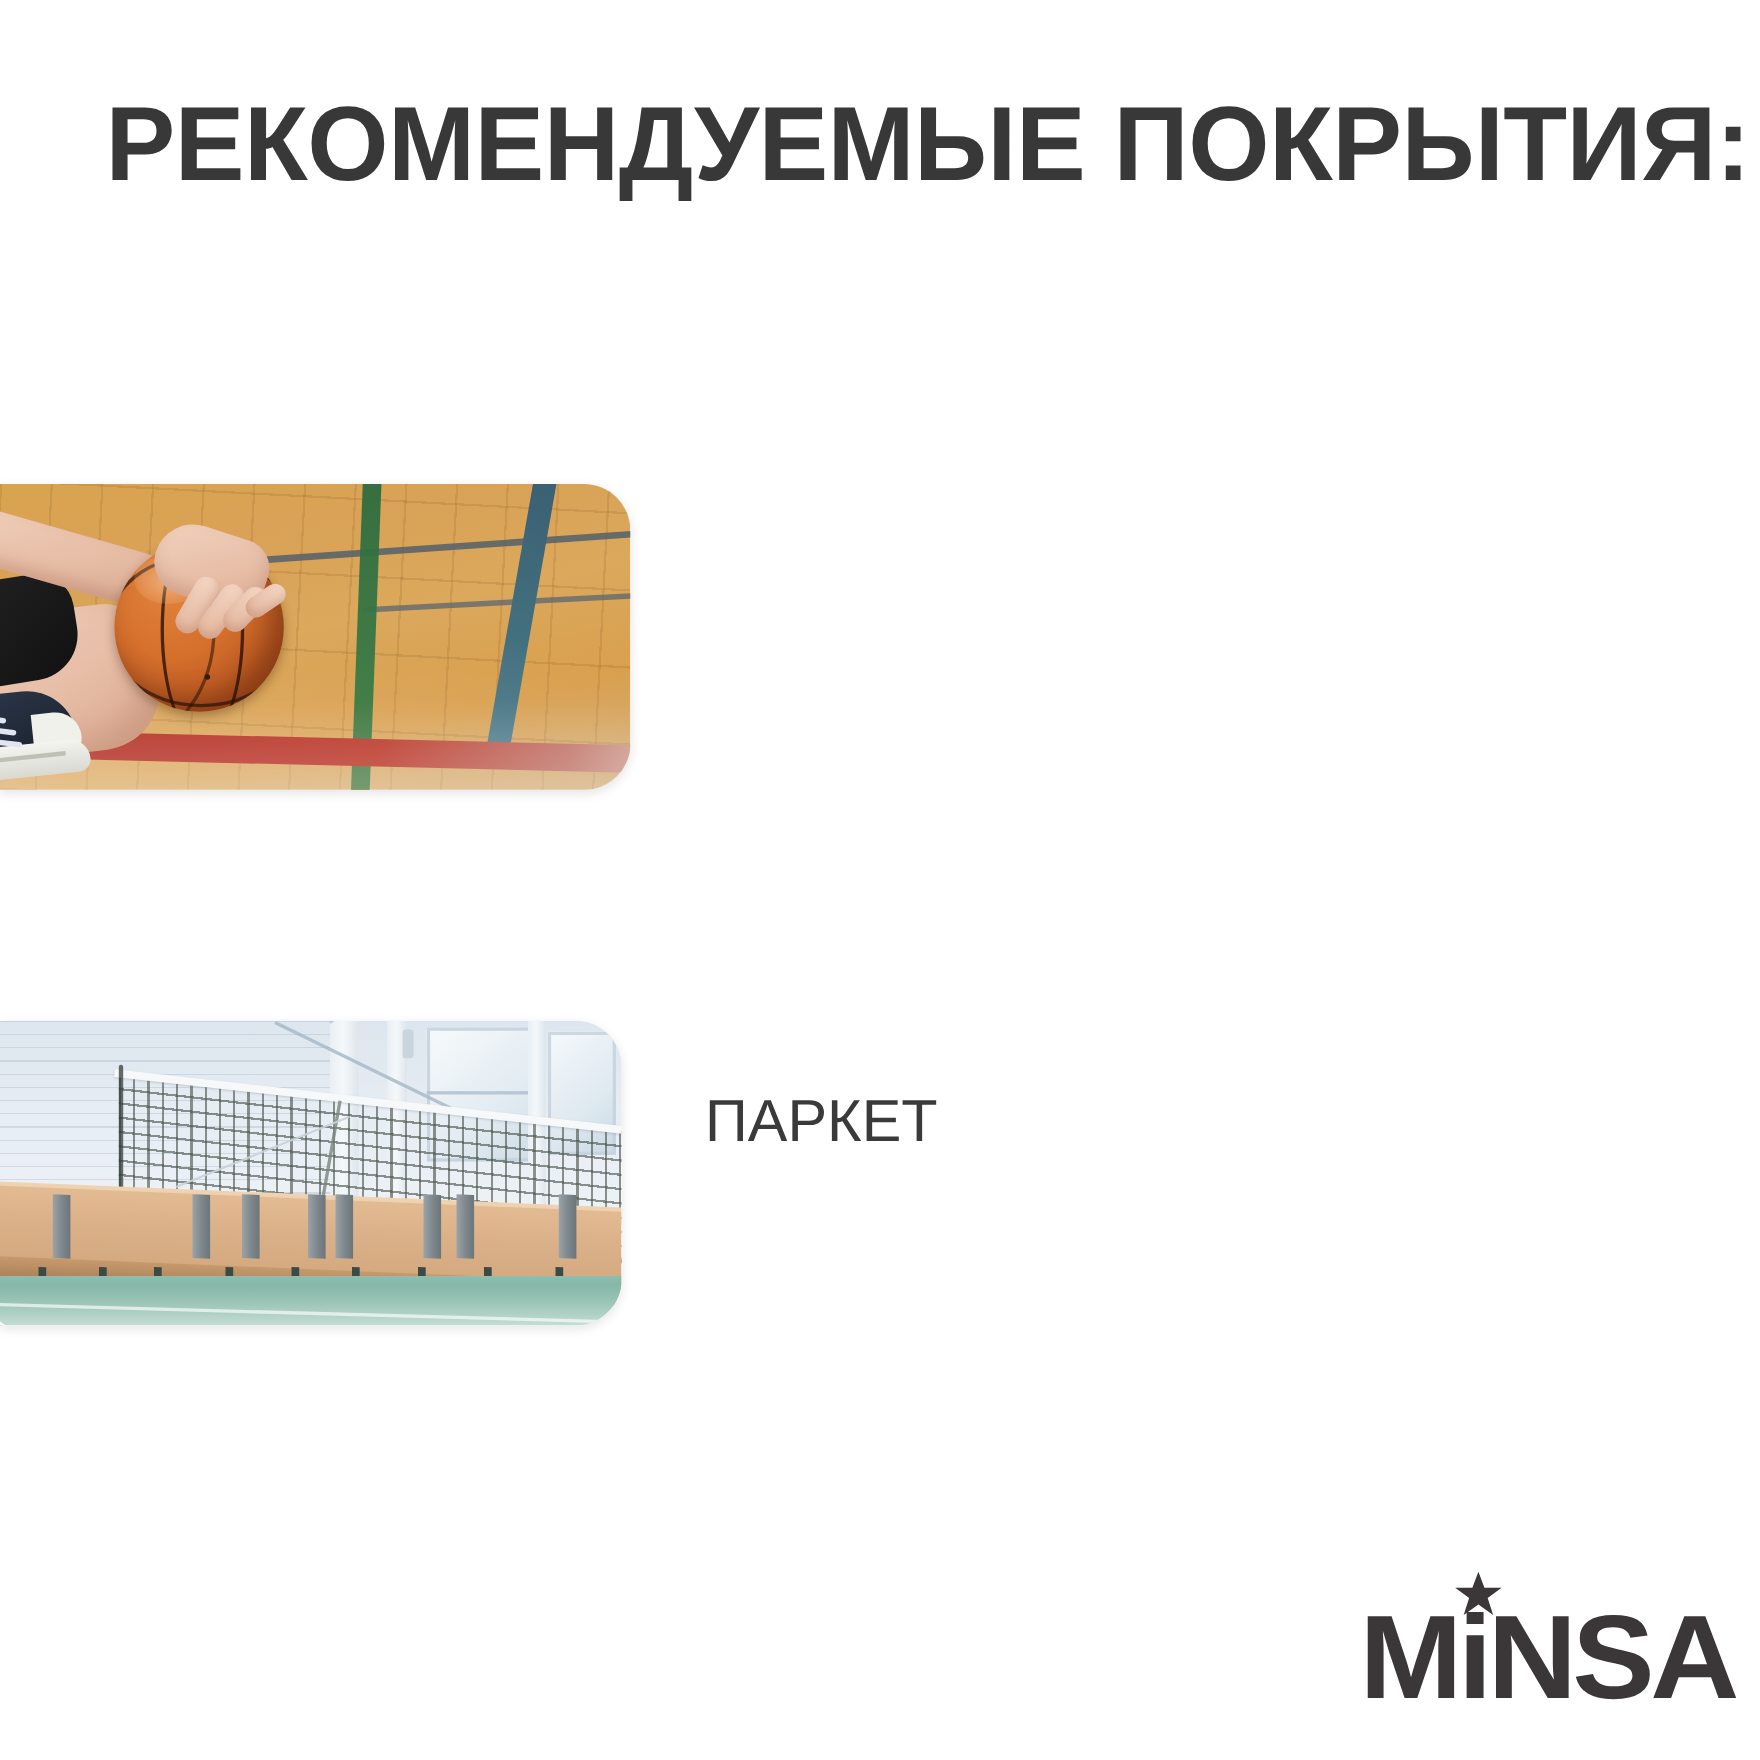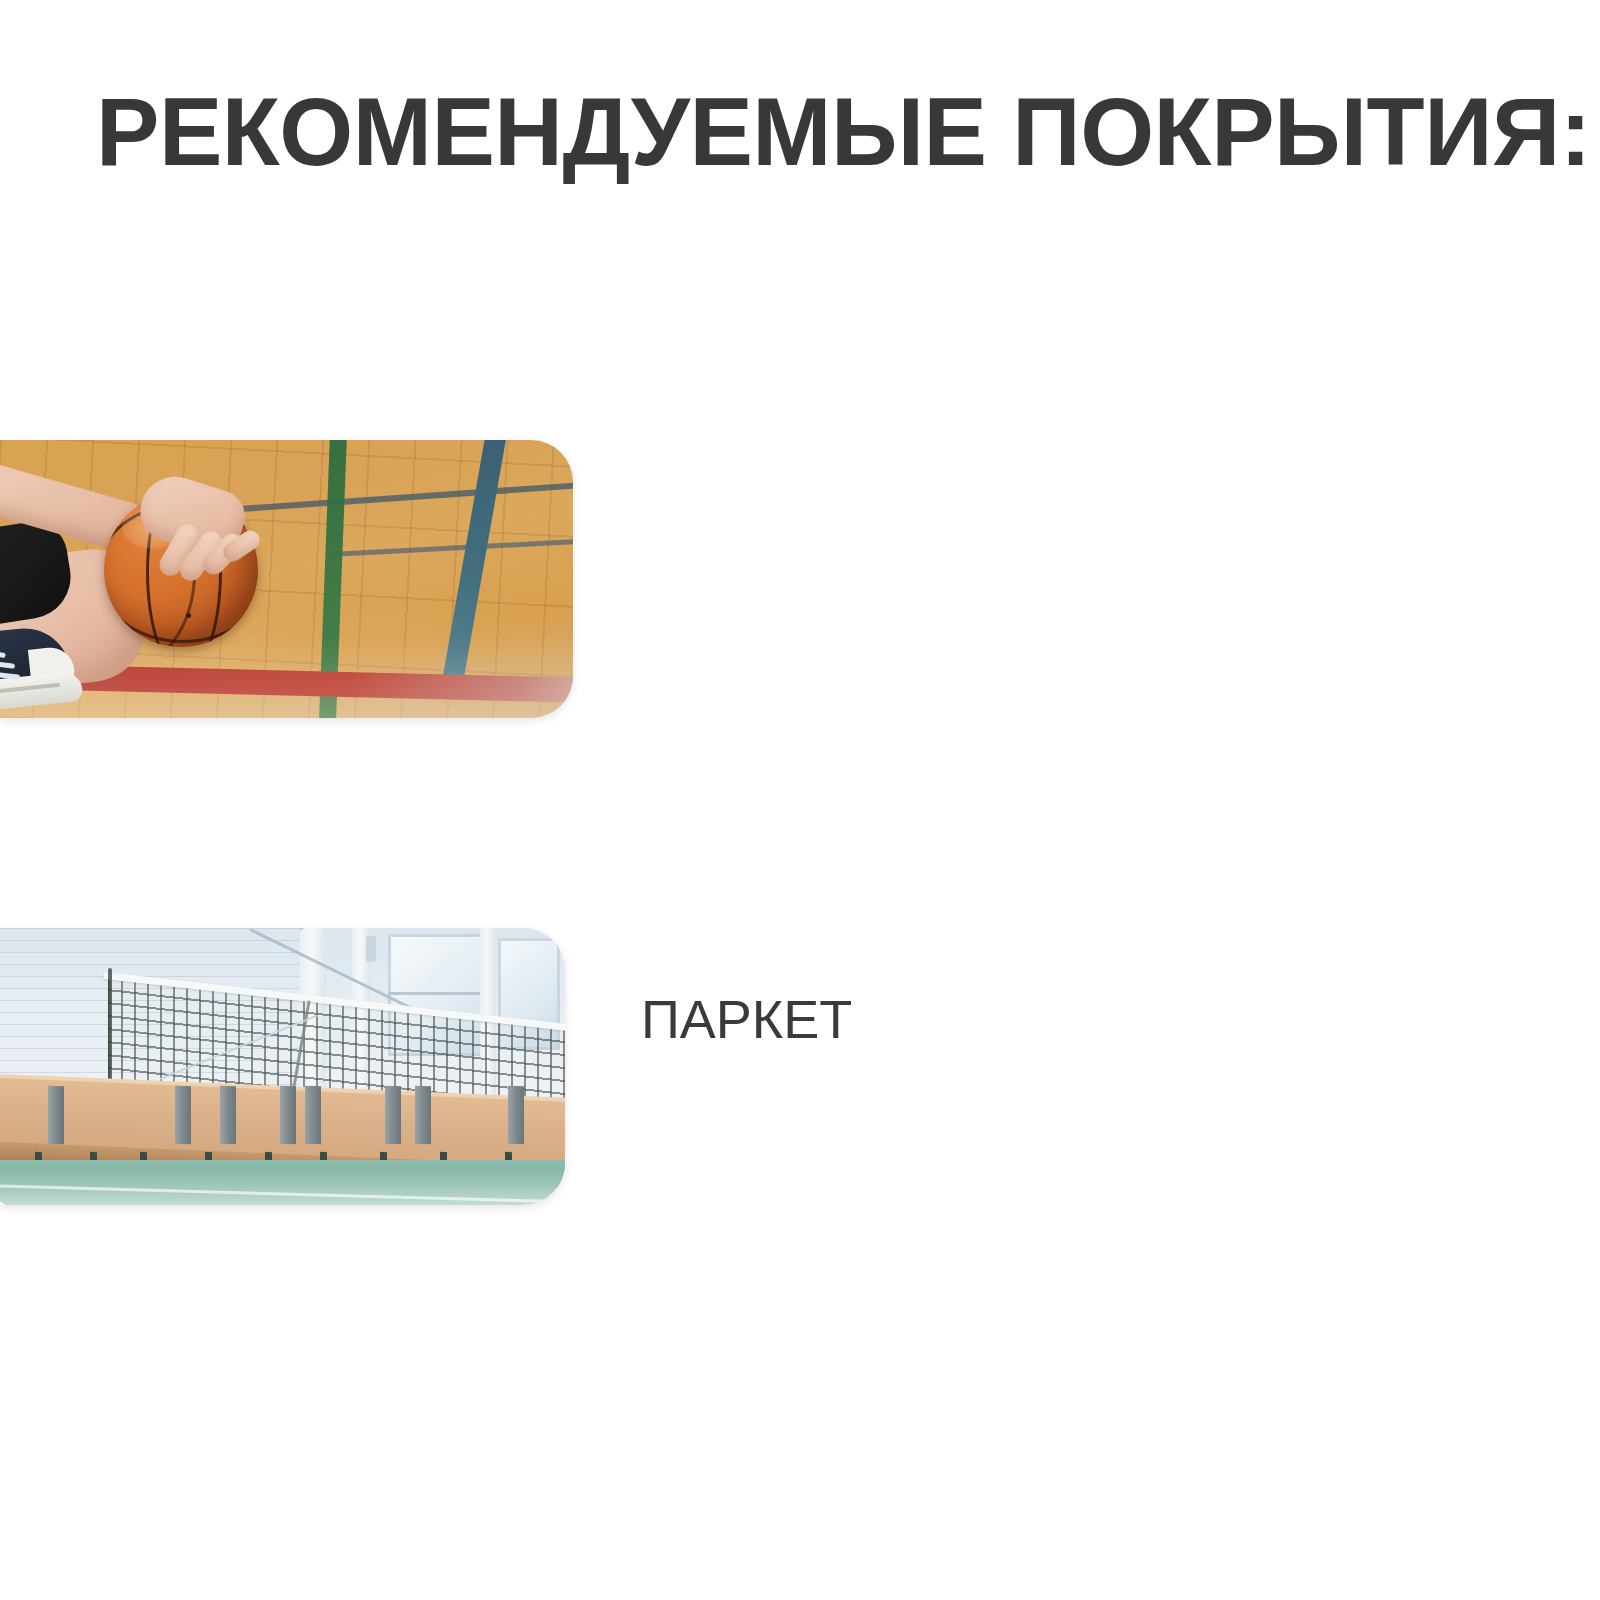--- a/index.html
+++ b/index.html
@@ -539,14 +539,22 @@
         <div class="court-line cl2"></div>
         <div class="court-line cl1"></div>
         <div class="cl-blue"></div>
         <div class="court-line cl3"></div>
 
       </div>
     </div>
 
   </div>
 
+  <div class="logo">
+    <div class="logo-star">
+      <svg width="44" height="44" viewBox="0 0 24 24" aria-hidden="true">
+        <polygon fill="#3b3738" points="12,1 15,9 23.5,9 16.6,14 19.3,22.5 12,17.2 4.7,22.5 7.4,14 0.5,9 9,9"></polygon>
+      </svg>
+    </div>
+    <div class="logo-text">MiNSA</div>
+  </div>
 
 </div>
 
 </body></html>

